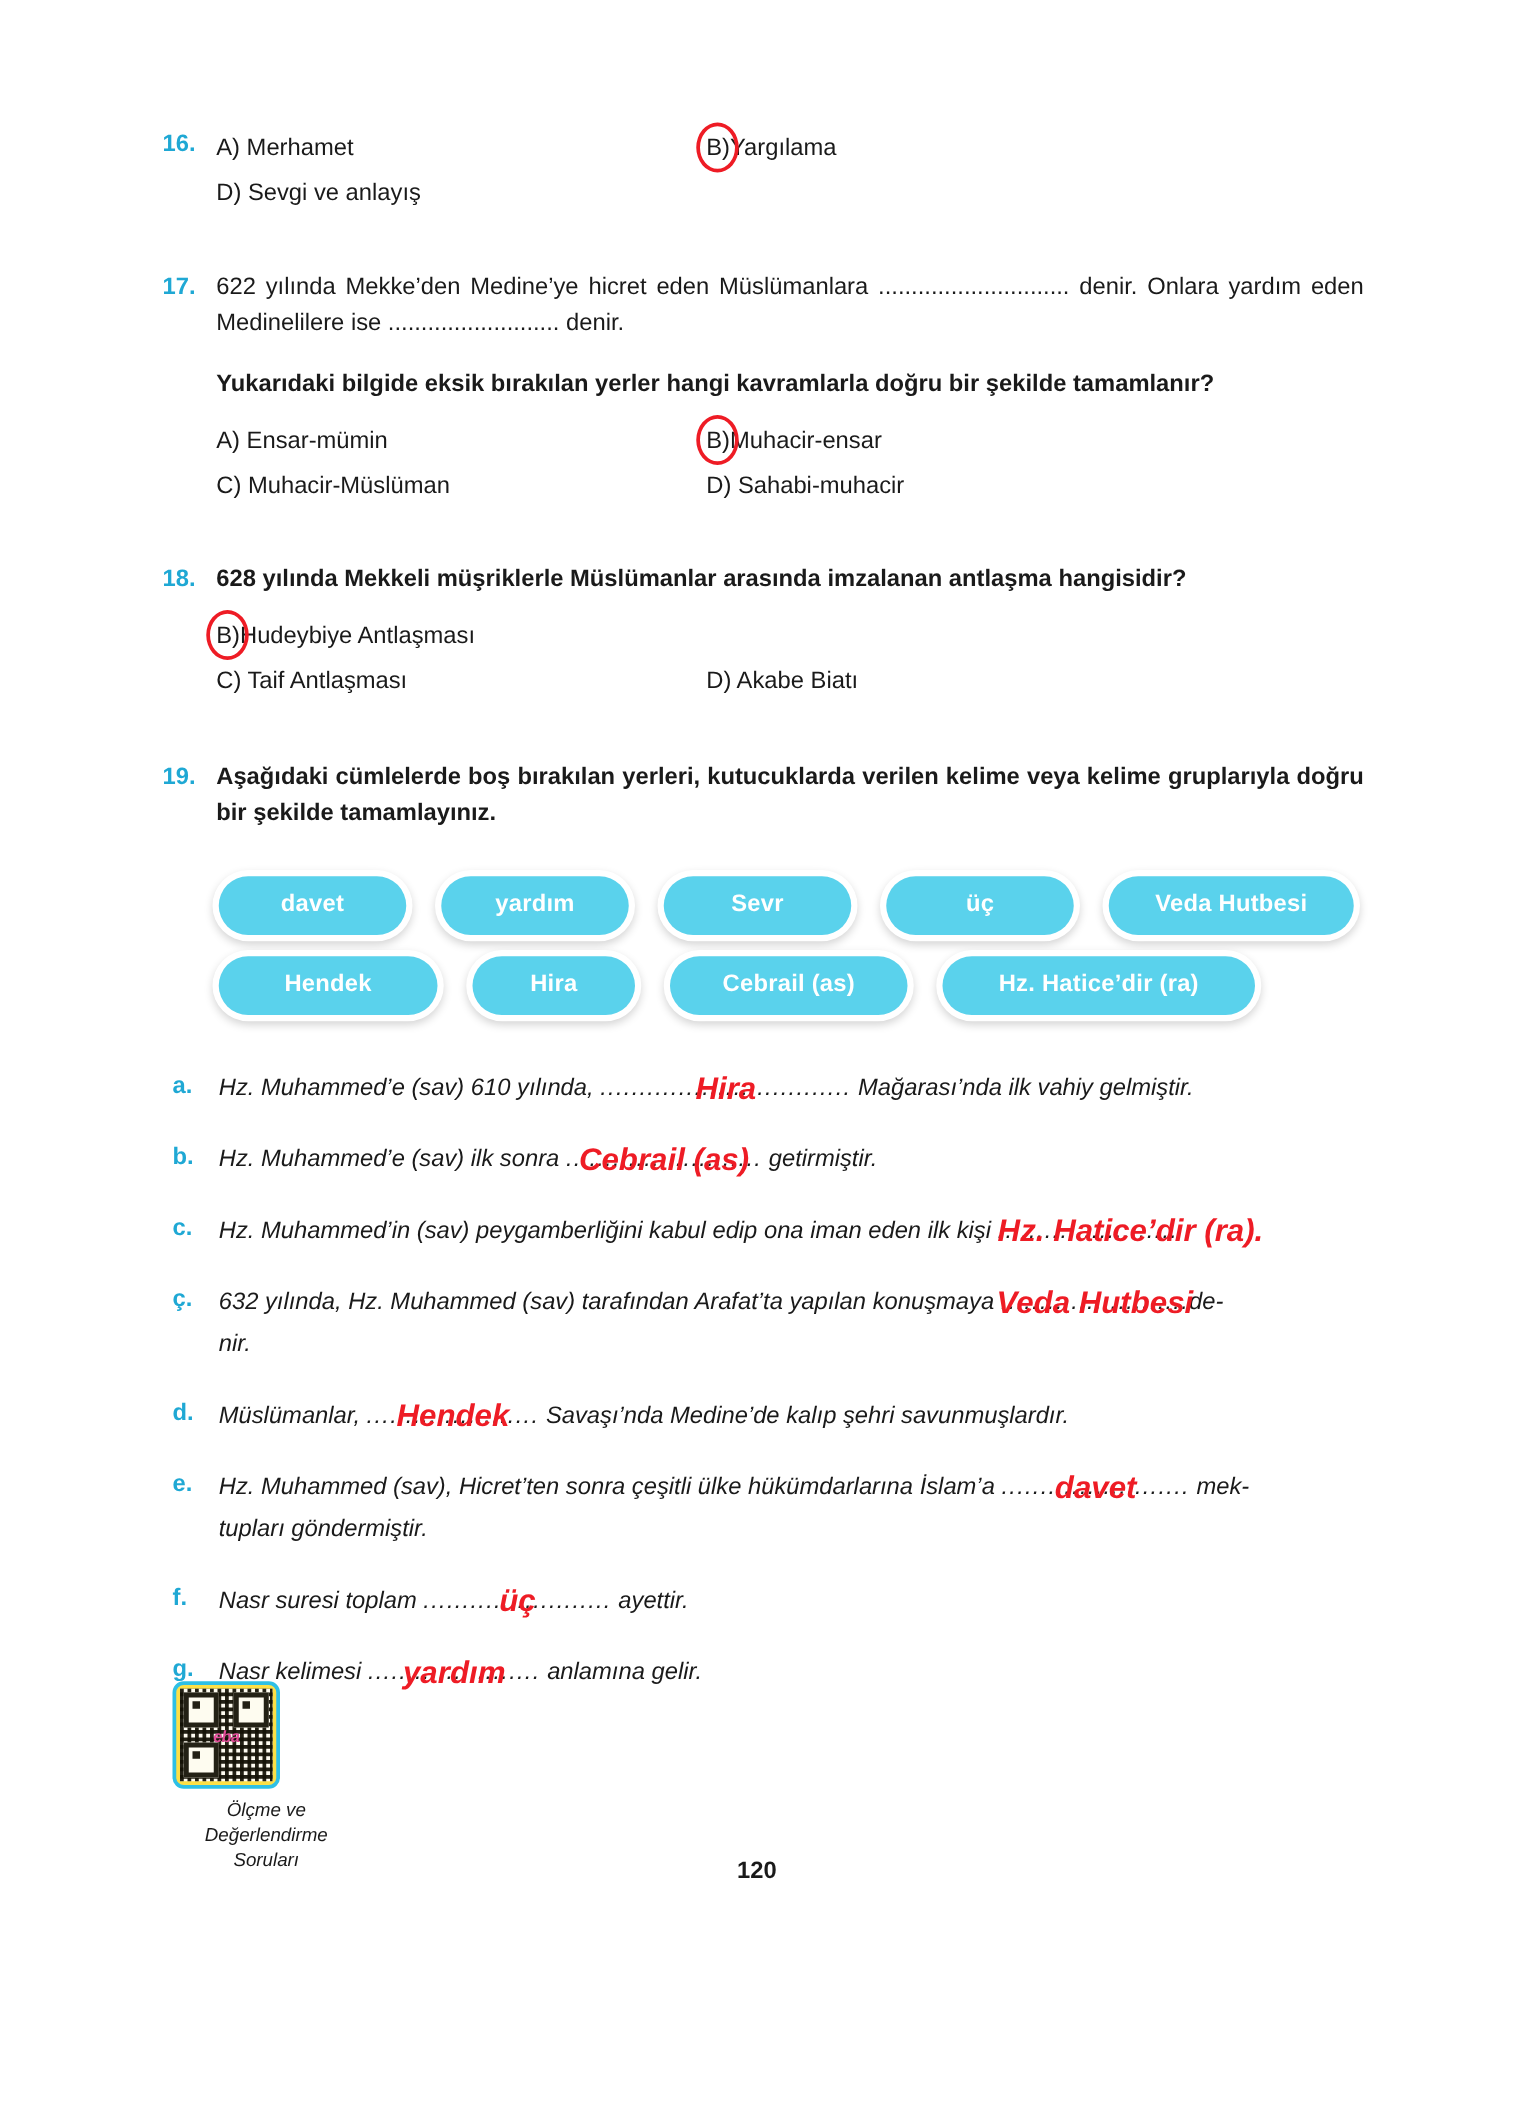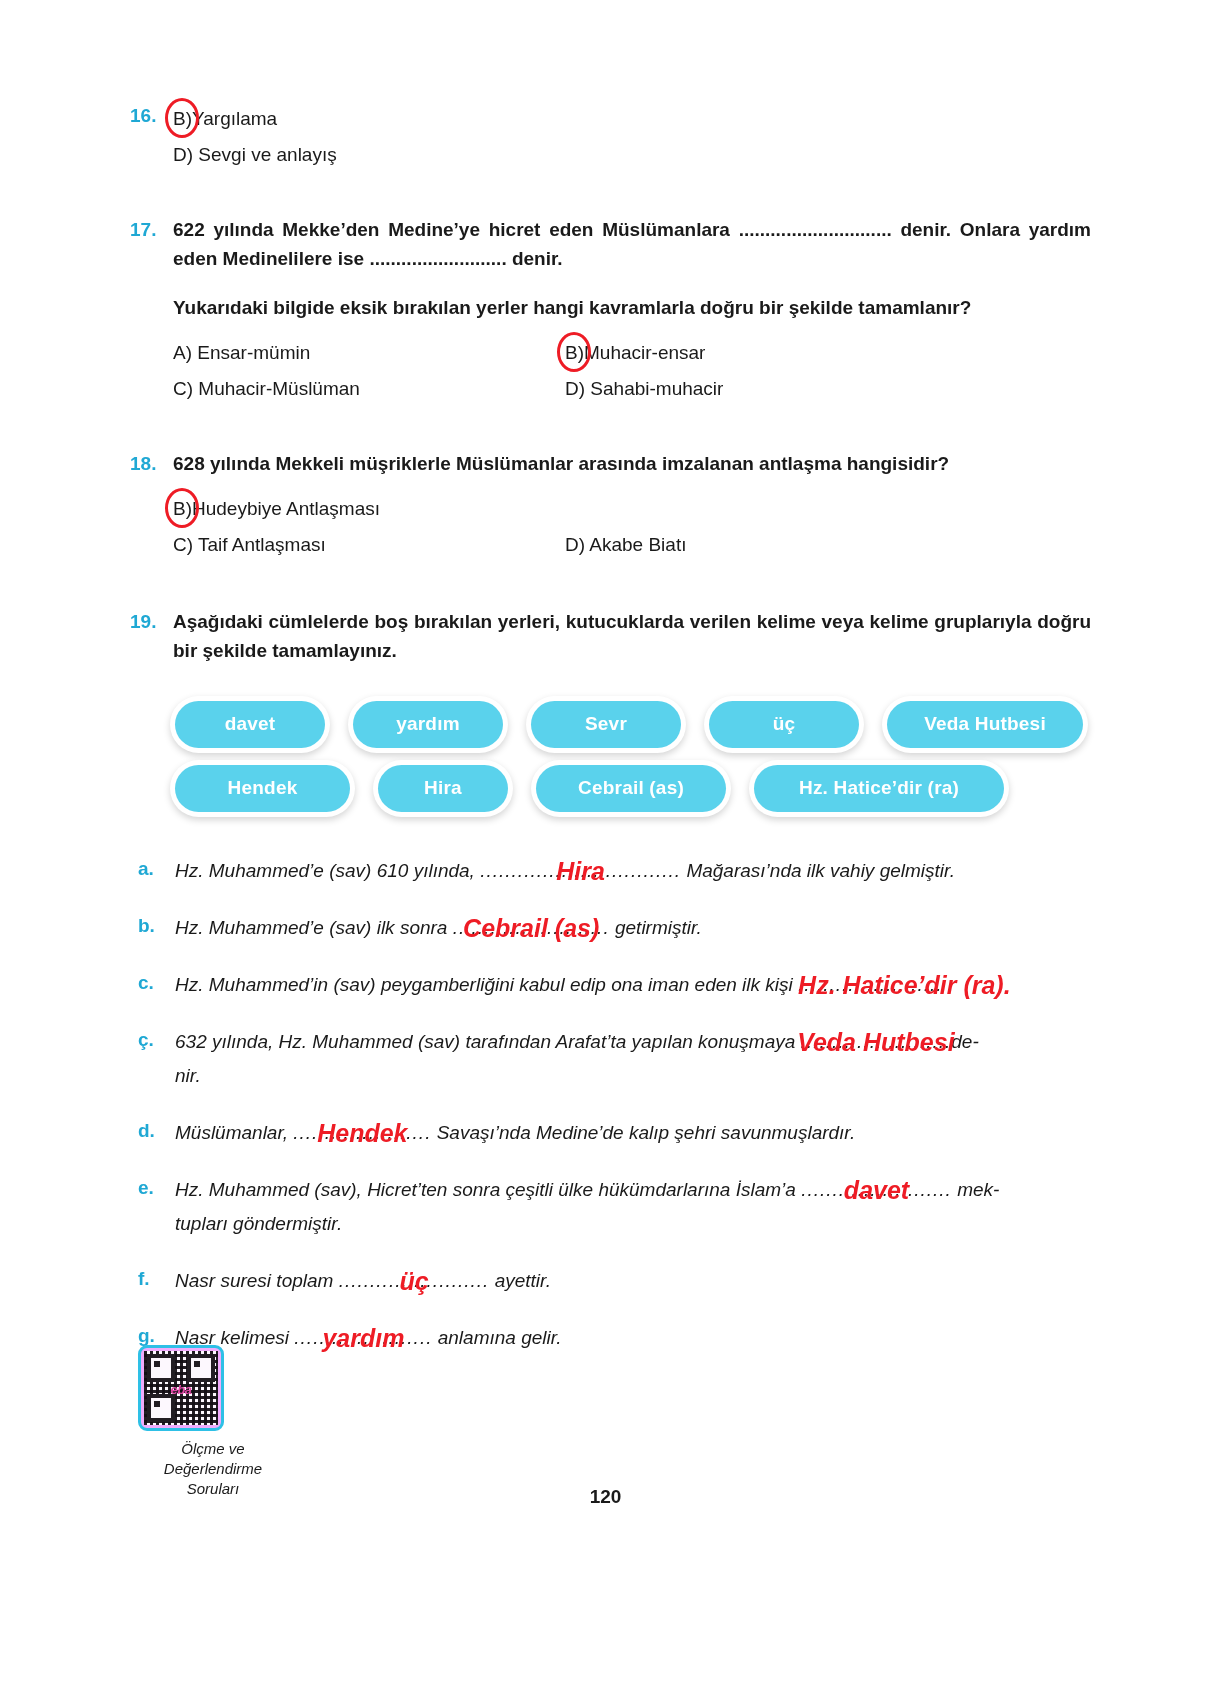--- a/index.html
+++ b/index.html
@@ -42,21 +42,20 @@
     line-height: 29px;
   }
   .q-body {
     margin-left: 43px;
   }
   .q-stem {
     font-size: 19px;
     line-height: 29px;
     text-align: justify;
     text-justify: inter-word;
-    font-weight: bold;
   }
   .q-stem.bold { font-weight: bold; }
   .q-sub {
     font-size: 19px;
     line-height: 29px;
     font-weight: bold;
     margin-top: 20px;
   }
   .underline-word { text-decoration: underline; }
 
@@ -168,21 +167,21 @@
     left: 138px;
     top: 1345px;
     width: 200px;
     text-align: center;
   }
   .qr {
     width: 86px;
     height: 86px;
     border: 3px solid #2ec0e6;
     border-radius: 9px;
-    background: #f0abfc;
+    background: #fde047;
     padding: 3px;
     box-sizing: border-box;
     position: relative;
     margin-left: 0;
   }
   .qr-inner {
     width: 100%;
     height: 100%;
     position: relative;
     background-color: #ffffff;
@@ -242,20 +241,21 @@
 </head>
 <body>
 
 <div class="page">
 
   <div class="question" style="margin-bottom:42px;">
     <div class="q-num">16.</div>
     <div class="q-body">
       <div class="options">
         <div class="opt-row">
+          <div class="opt"><span class="opt-letter">A)</span><span> Merhamet</span></div>
           <div class="opt second"><span class="opt-letter circled">B)</span><span>Yargılama</span></div>
         </div>
         <div class="opt-row">
           <div class="opt second"><span class="opt-letter">D)</span><span> Sevgi ve anlayış</span></div>
         </div>
       </div>
     </div>
   </div>
 
   <div class="question" style="margin-bottom:42px;">

